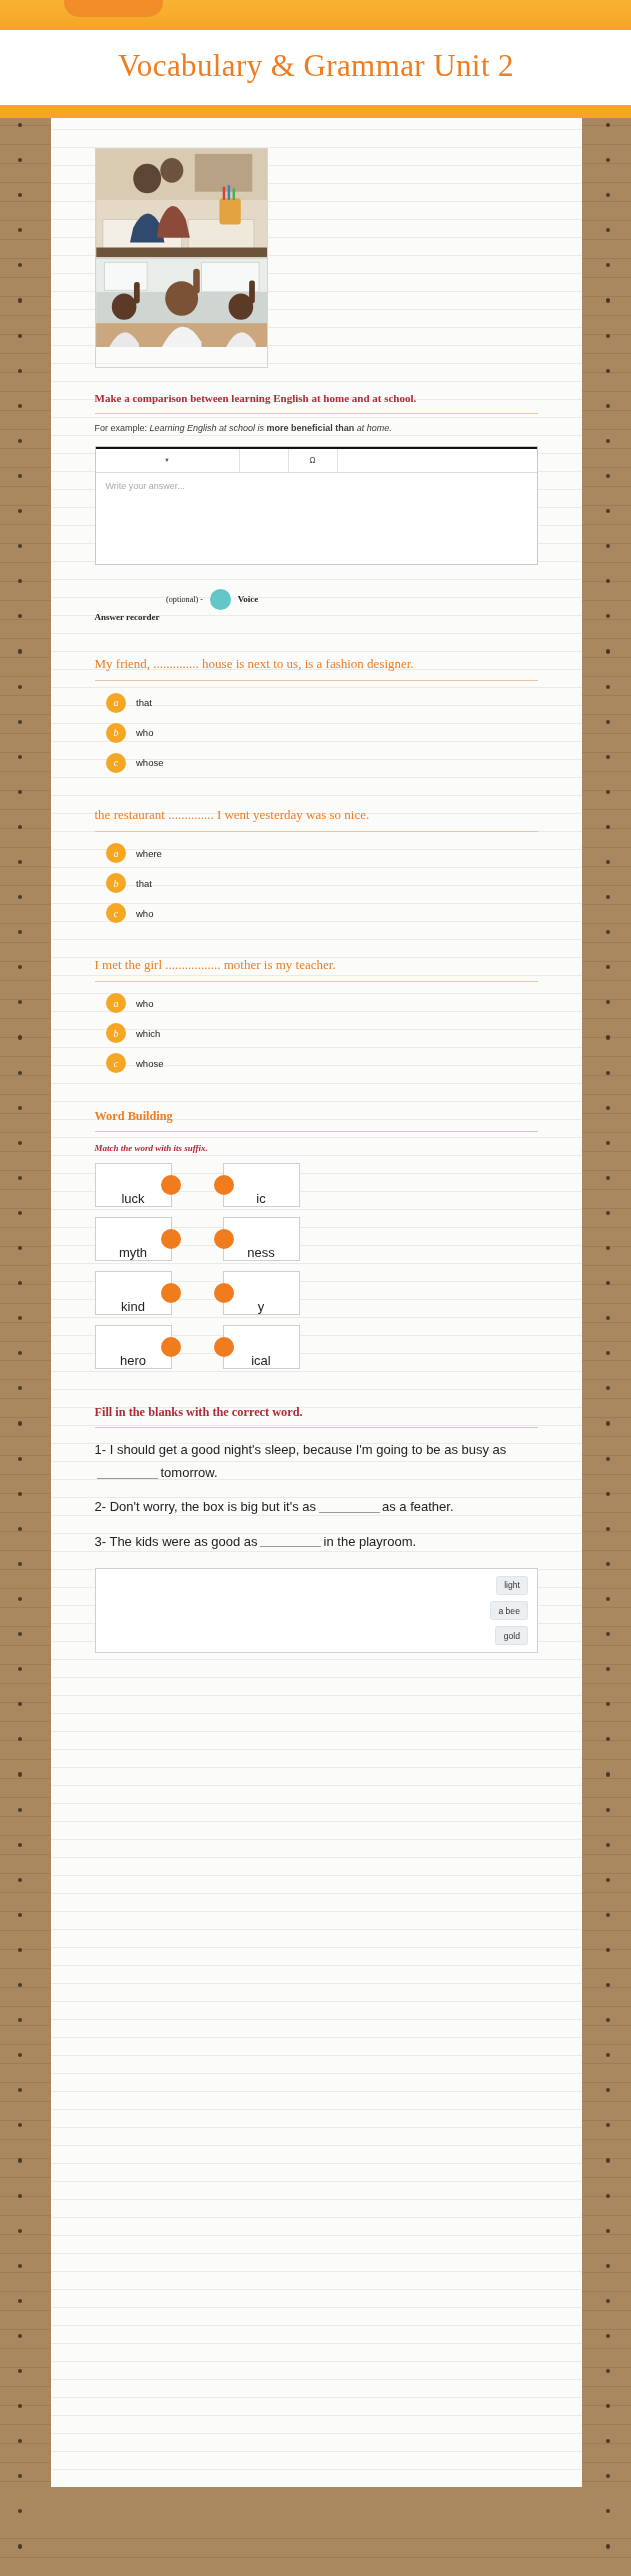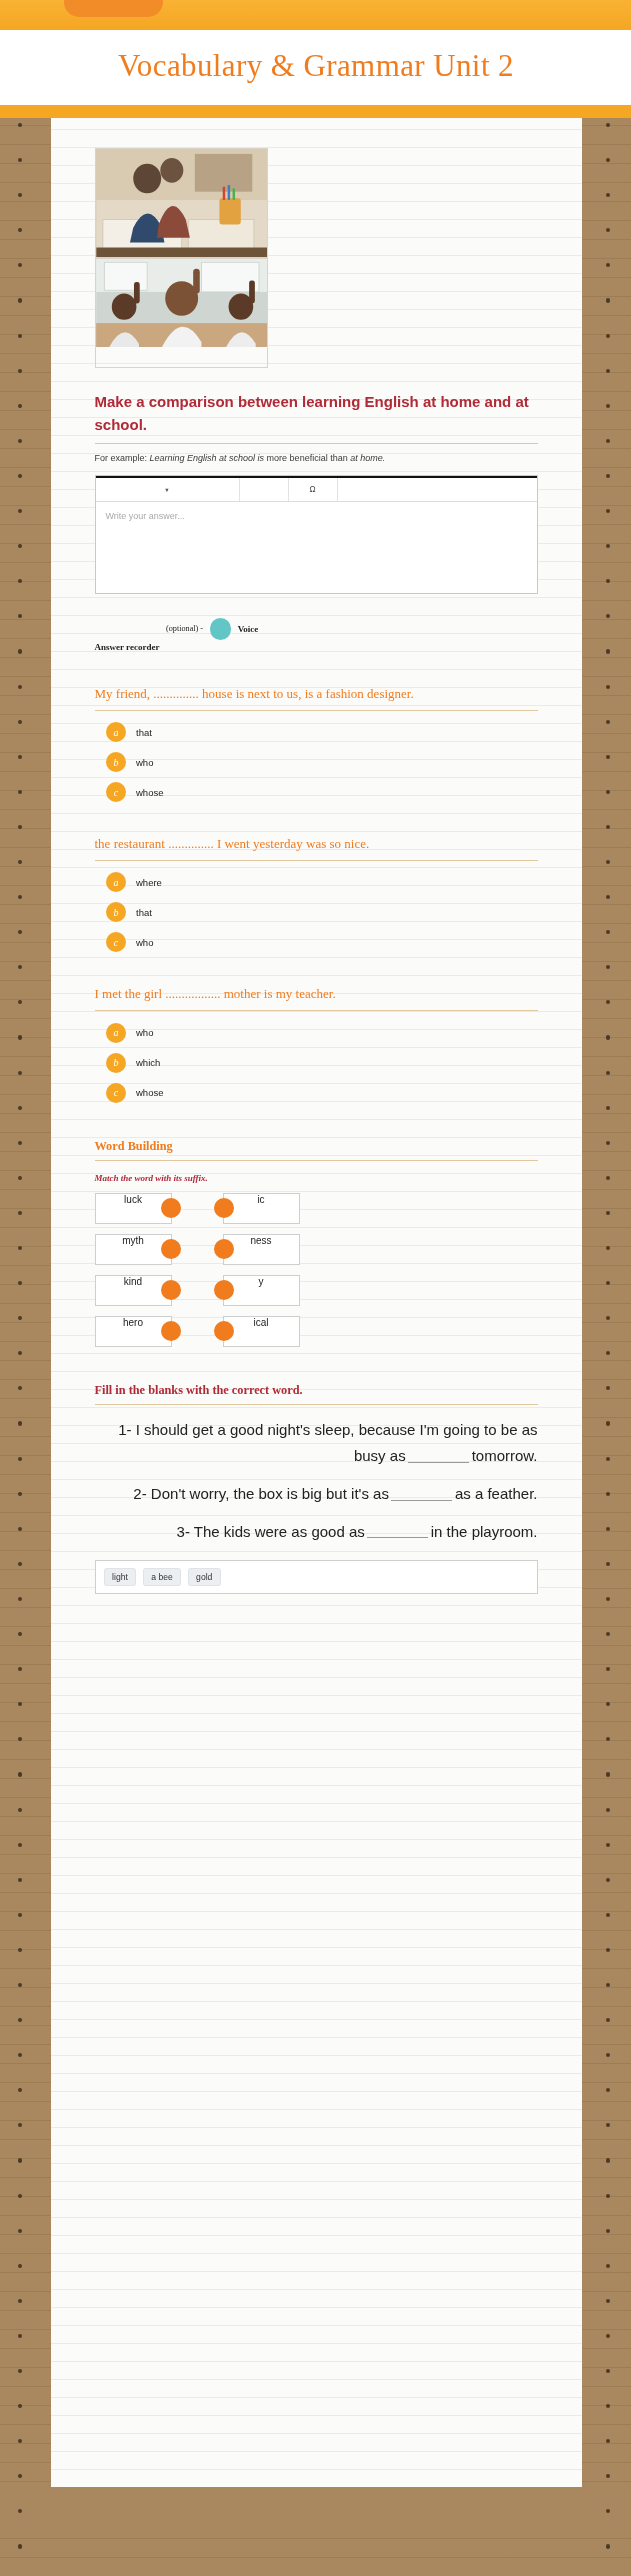--- a/index.html
+++ b/index.html
@@ -88,35 +88,35 @@
     display: block;
     border: 0.8px solid #d8d3cb;
     overflow: hidden;
     position: relative;
   }
   .photo svg { display:block; }
 
   .q-red {
     color: #b02a37;
     font-weight: bold;
-    font-size: 15px;
+    font-size: 11px;
     line-height: 1.55;
     margin: 21.4px 0 0 0;
-    font-family: Liberation Sans, sans-serif;
+    font-family: Liberation Serif, serif;
   }
   .q-red .adj { font-style: italic; }
   .hr-thin { border: none; border-top: 0.8px solid #e0c9a0; margin: 6.6px 0 8.2px 0; }
   .example {
     font-size: 9px;
     color: #3b3b3b;
     line-height: 1.5;
     margin: 0 0 10px 0;
   }
   .example i { font-style: italic; }
-  .example b { font-weight: normal; }
+  .example b { font-weight: bold; }
 
   .editor {
     border: 0.8px solid #c9c9c9;
     background: #fff;
     margin-top: 3.3px;
   }
   .editor-toolbar {
     height: 25px;
     border-top: 2.5px solid #111;
     display: flex;
@@ -206,27 +206,27 @@
     font-style: italic;
   }
   .match-row {
     display: flex;
     align-items: center;
     margin-bottom: 10px;
   }
   .match-box {
     position: relative;
     width: 77px;
-    height: 31px;
+    height: 44px;
     border: 0.8px solid #cfcfcf;
     background: #fff;
     display: flex;
-    align-items: flex-start;
+    align-items: flex-end;
     justify-content: center;
-    font-size: 10px;
+    font-size: 13px;
     color: #222;
   }
   .match-box.left { width: 77px; }
   .match-box.right { width: 77px; }
   .knob {
     position: absolute;
     width: 20px; height: 20px; border-radius: 50%;
     background: #f07c1e;
     top: 50%;
     transform: translateY(-50%);
@@ -236,42 +236,42 @@
   .match-gap { width: 51px; }
 
   .fill-head {
     color: #b02a37;
     font-family: "Liberation Serif", serif;
     font-weight: bold;
     font-size: 12.3px;
     margin: 36px 0 0 0;
   }
   .fill-item {
-    font-size: 15px;
+    font-size: 13px;
     color: #222;
     line-height: 1.75;
     margin: 11.5px 0 0 0;
-    text-align: right;
   }
   .blank {
     display: inline-block;
     width: 61px;
     border-bottom: 0.8px solid #9a9a9a;
     height: 10.7px;
     margin: 0 2.5px;
     vertical-align: -1.6px;
   }
   .wordbank {
     margin-top: 15px;
     border: 0.8px solid #cfcfcf;
     background: #fff;
     padding: 6.6px 8.2px;
     display: flex;
     gap: 6.6px;
     align-items: flex-end;
+    flex-direction: column;
   }
   .chip {
     background: #eceff1;
     border: 0.8px solid #dfe3e6;
     border-radius: 2.5px;
     padding: 3.3px 7.4px;
     font-size: 8.6px;
     color: #333;
   }
   .bottom-strip {

